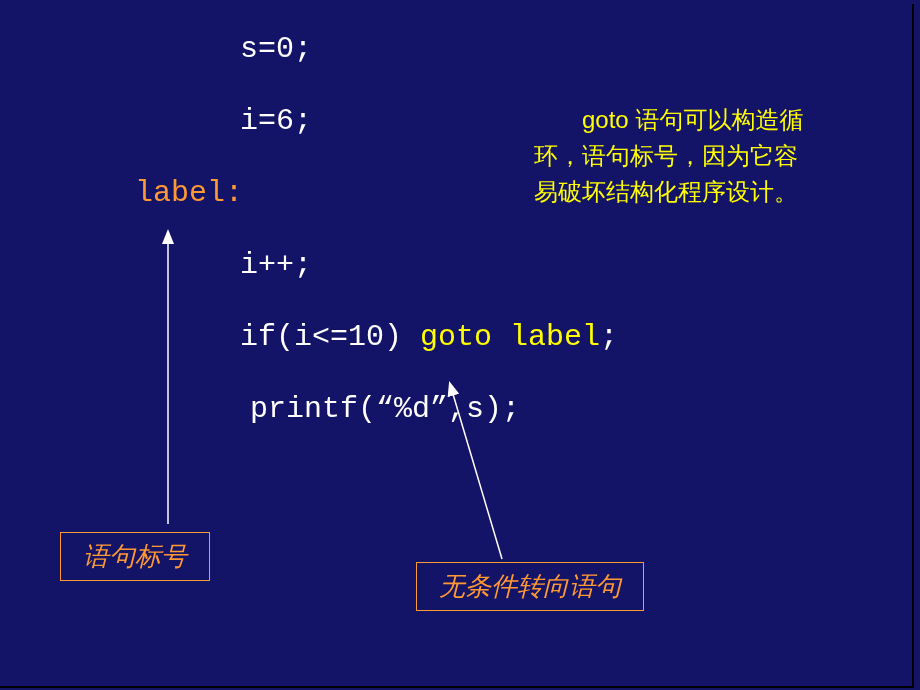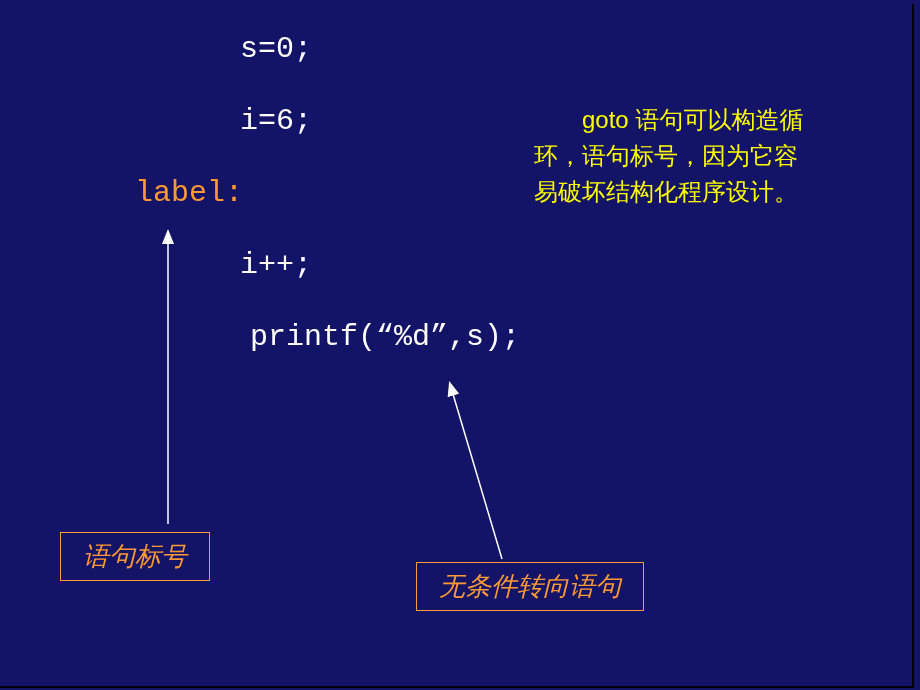--- a/index.html
+++ b/index.html
@@ -102,20 +102,24 @@
       <span class="label-col"></span>
       <span class="code-col">i=6;</span>
     </div>
     <div class="code-line">
       <span class="label-col">label:</span>
     </div>
     <div class="code-line">
       <span class="label-col"></span>
       <span class="code-col">i++;</span>
     </div>
+    <div class="code-line">
+      <span class="label-col"></span>
+      <span class="code-col"><span>if(i&lt;=10) </span><span class="goto-kw">goto label</span><span>;</span></span>
+    </div>
     <div class="code-line" style="margin-left:10px">
       <span class="label-col"></span>
       <span class="code-col">printf(“%d”,s);</span>
     </div>
   </div>
 
   <div class="note-block">goto 语句可以构造循环，语句标号，因为它容易破坏结构化程序设计。</div>
 
   <div class="anno-box anno-left">
     <span>语句标号</span>

